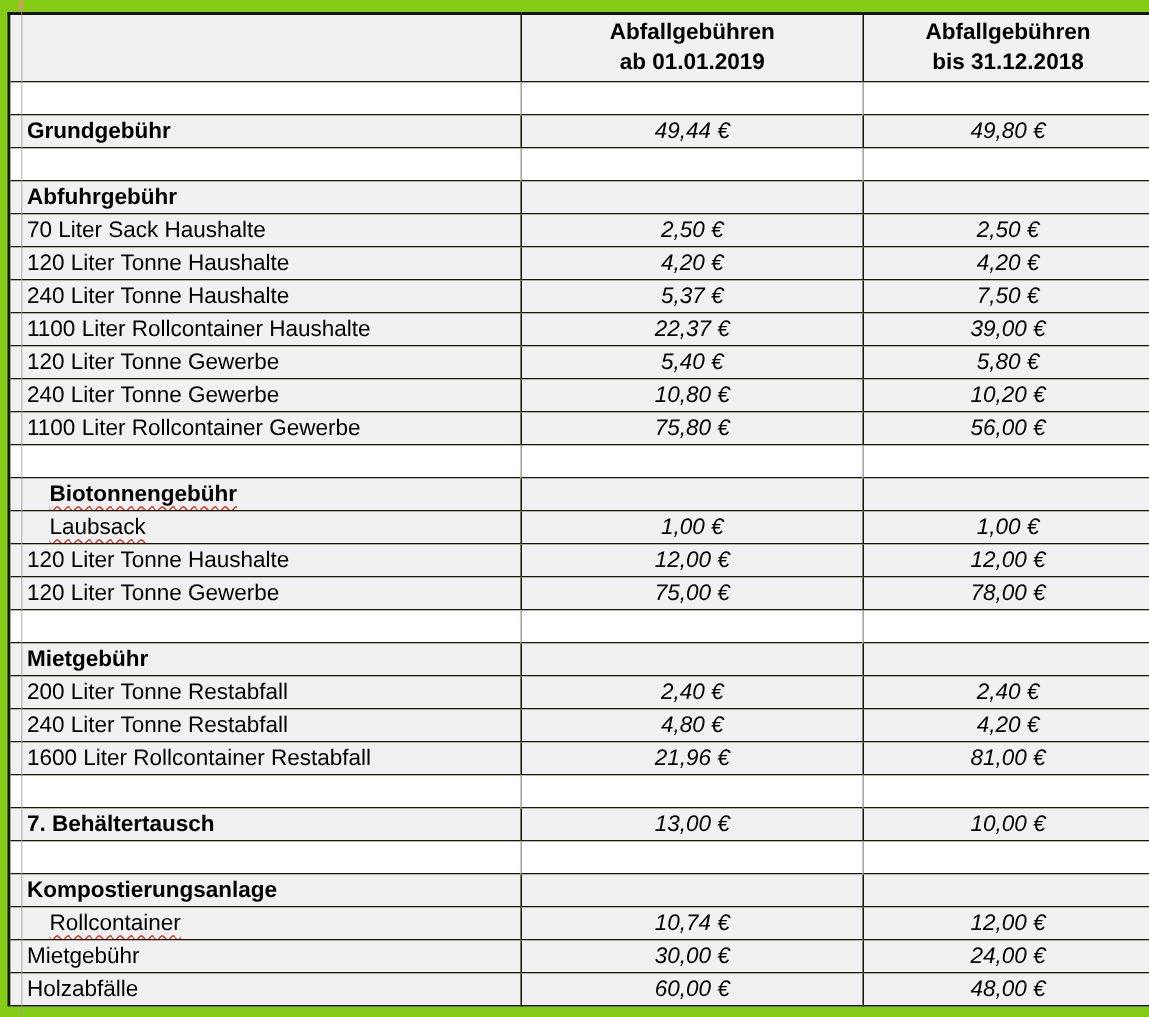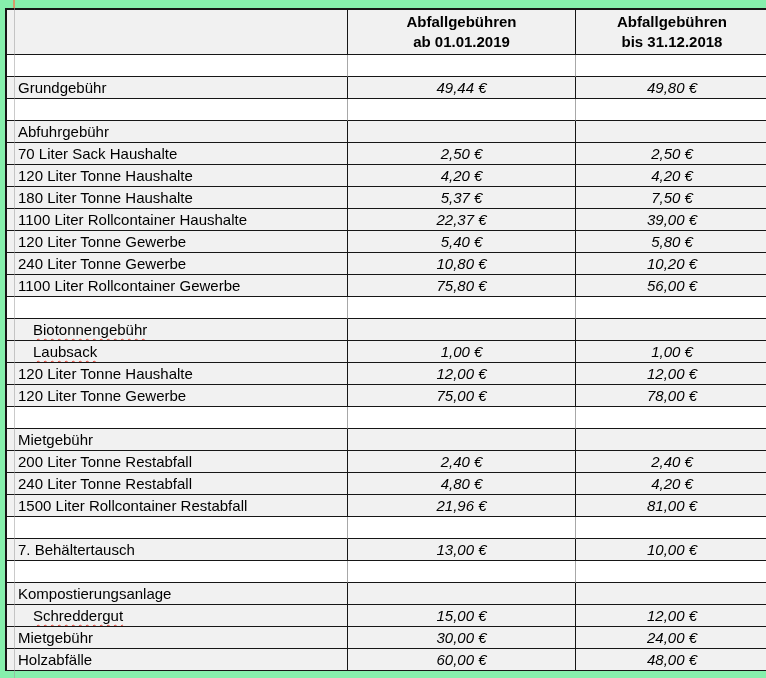--- a/index.html
+++ b/index.html
@@ -1,19 +1,19 @@
 <!DOCTYPE html>
 <html><head>
 <meta charset="utf-8">
 <style>
   html,body { margin:0; padding:0; }
   body { font-family:"Liberation Sans", sans-serif; background:#ffffff; }
   .stage {
     position:relative; width:766px; height:678px;
-    background:#86efac; overflow:hidden;
+    background:#84cc16; overflow:hidden;
   }
   
   .grid-line-a {
     position:absolute; left:14px; top:0; width:1px; height:678px;
     background:rgba(158,158,158,0.55); z-index:3; pointer-events:none;
   }
   
   .margin-tick {
     position:absolute; left:13px; top:0; width:2px; height:8px;
     background:#d79a6b; z-index:4; pointer-events:none;
@@ -31,21 +31,21 @@
   }
   td:nth-child(2), td:nth-child(3) { border-left:1.5px solid #161616; }
   tr.head td, tr.section td, tr.item td { background:#f1f1f1; }
   tr.spacer td { background:#ffffff; }
   tr.spacer td:nth-child(2), tr.spacer td:nth-child(3) { border-left:1px solid #a8a8a8; }
   tr.head td {
     height:45px; font-weight:bold; text-align:center; vertical-align:middle;
     font-size:15px; line-height:20px;
   }
   .lbl { padding-left:11px; text-align:left; vertical-align:middle; }
-  tr.section .lbl { font-weight:normal; }
+  tr.section .lbl { font-weight:bold; }
   .val { text-align:center; vertical-align:middle;font-style:italic; }
   .sp {
     text-decoration-line:underline;
     text-decoration-style:wavy;
     text-decoration-color:#e23b2e;
     text-decoration-thickness:1px;
     text-underline-offset:3px;
     padding-left:26px;
   }
 </style>
@@ -100,21 +100,21 @@
           <td class="lbl">70 Liter Sack Haushalte</td>
           <td class="val">2,50 €</td>
           <td class="val">2,50 €</td>
         </tr>
         <tr class="item">
           <td class="lbl">120 Liter Tonne Haushalte</td>
           <td class="val">4,20 €</td>
           <td class="val">4,20 €</td>
         </tr>
         <tr class="item">
-          <td class="lbl">180 Liter Tonne Haushalte</td>
+          <td class="lbl">240 Liter Tonne Haushalte</td>
           <td class="val">5,37 €</td>
           <td class="val">7,50 €</td>
         </tr>
         <tr class="item">
           <td class="lbl">1100 Liter Rollcontainer Haushalte</td>
           <td class="val">22,37 €</td>
           <td class="val">39,00 €</td>
         </tr>
         <tr class="item">
           <td class="lbl">120 Liter Tonne Gewerbe</td>
@@ -170,21 +170,21 @@
           <td class="lbl">200 Liter Tonne Restabfall</td>
           <td class="val">2,40 €</td>
           <td class="val">2,40 €</td>
         </tr>
         <tr class="item">
           <td class="lbl">240 Liter Tonne Restabfall</td>
           <td class="val">4,80 €</td>
           <td class="val">4,20 €</td>
         </tr>
         <tr class="item">
-          <td class="lbl">1500 Liter Rollcontainer Restabfall</td>
+          <td class="lbl">1600 Liter Rollcontainer Restabfall</td>
           <td class="val">21,96 €</td>
           <td class="val">81,00 €</td>
         </tr>
         <tr class="spacer">
           <td></td>
           <td></td>
           <td></td>
         </tr>
         <tr class="section">
           <td class="lbl">7. Behältertausch</td>
@@ -195,22 +195,22 @@
           <td></td>
           <td></td>
           <td></td>
         </tr>
         <tr class="section">
           <td class="lbl">Kompostierungsanlage</td>
           <td class="val"></td>
           <td class="val"></td>
         </tr>
         <tr class="item">
-          <td class="lbl sp">Schreddergut</td>
-          <td class="val">15,00 €</td>
+          <td class="lbl sp">Rollcontainer</td>
+          <td class="val">10,74 €</td>
           <td class="val">12,00 €</td>
         </tr>
         <tr class="item">
           <td class="lbl">Mietgebühr</td>
           <td class="val">30,00 €</td>
           <td class="val">24,00 €</td>
         </tr>
         <tr class="item">
           <td class="lbl">Holzabfälle</td>
           <td class="val">60,00 €</td>

